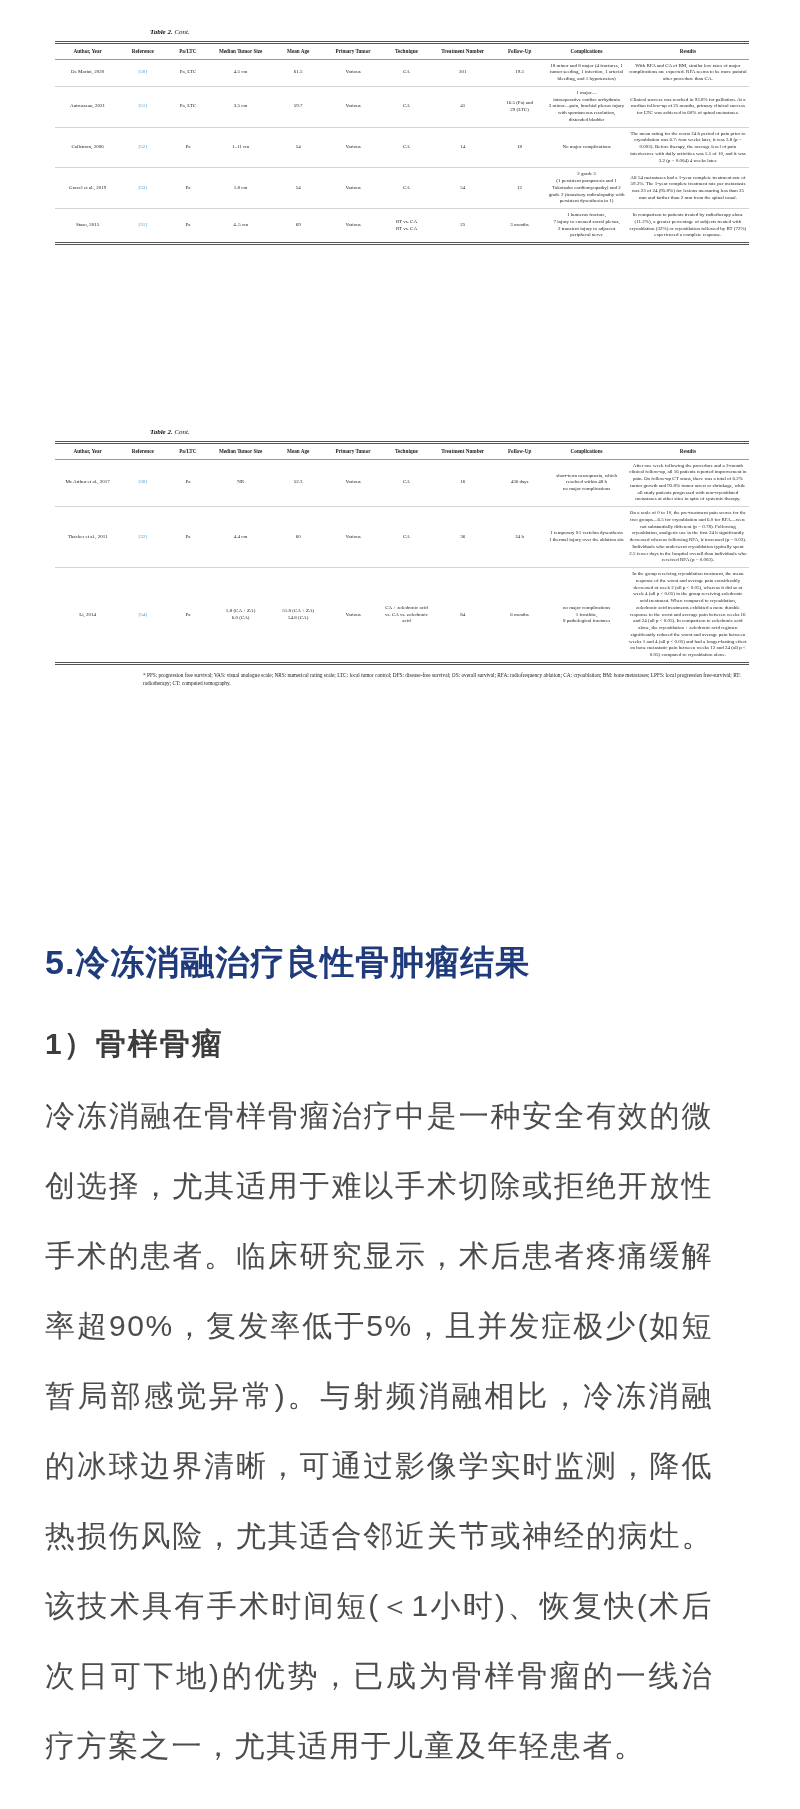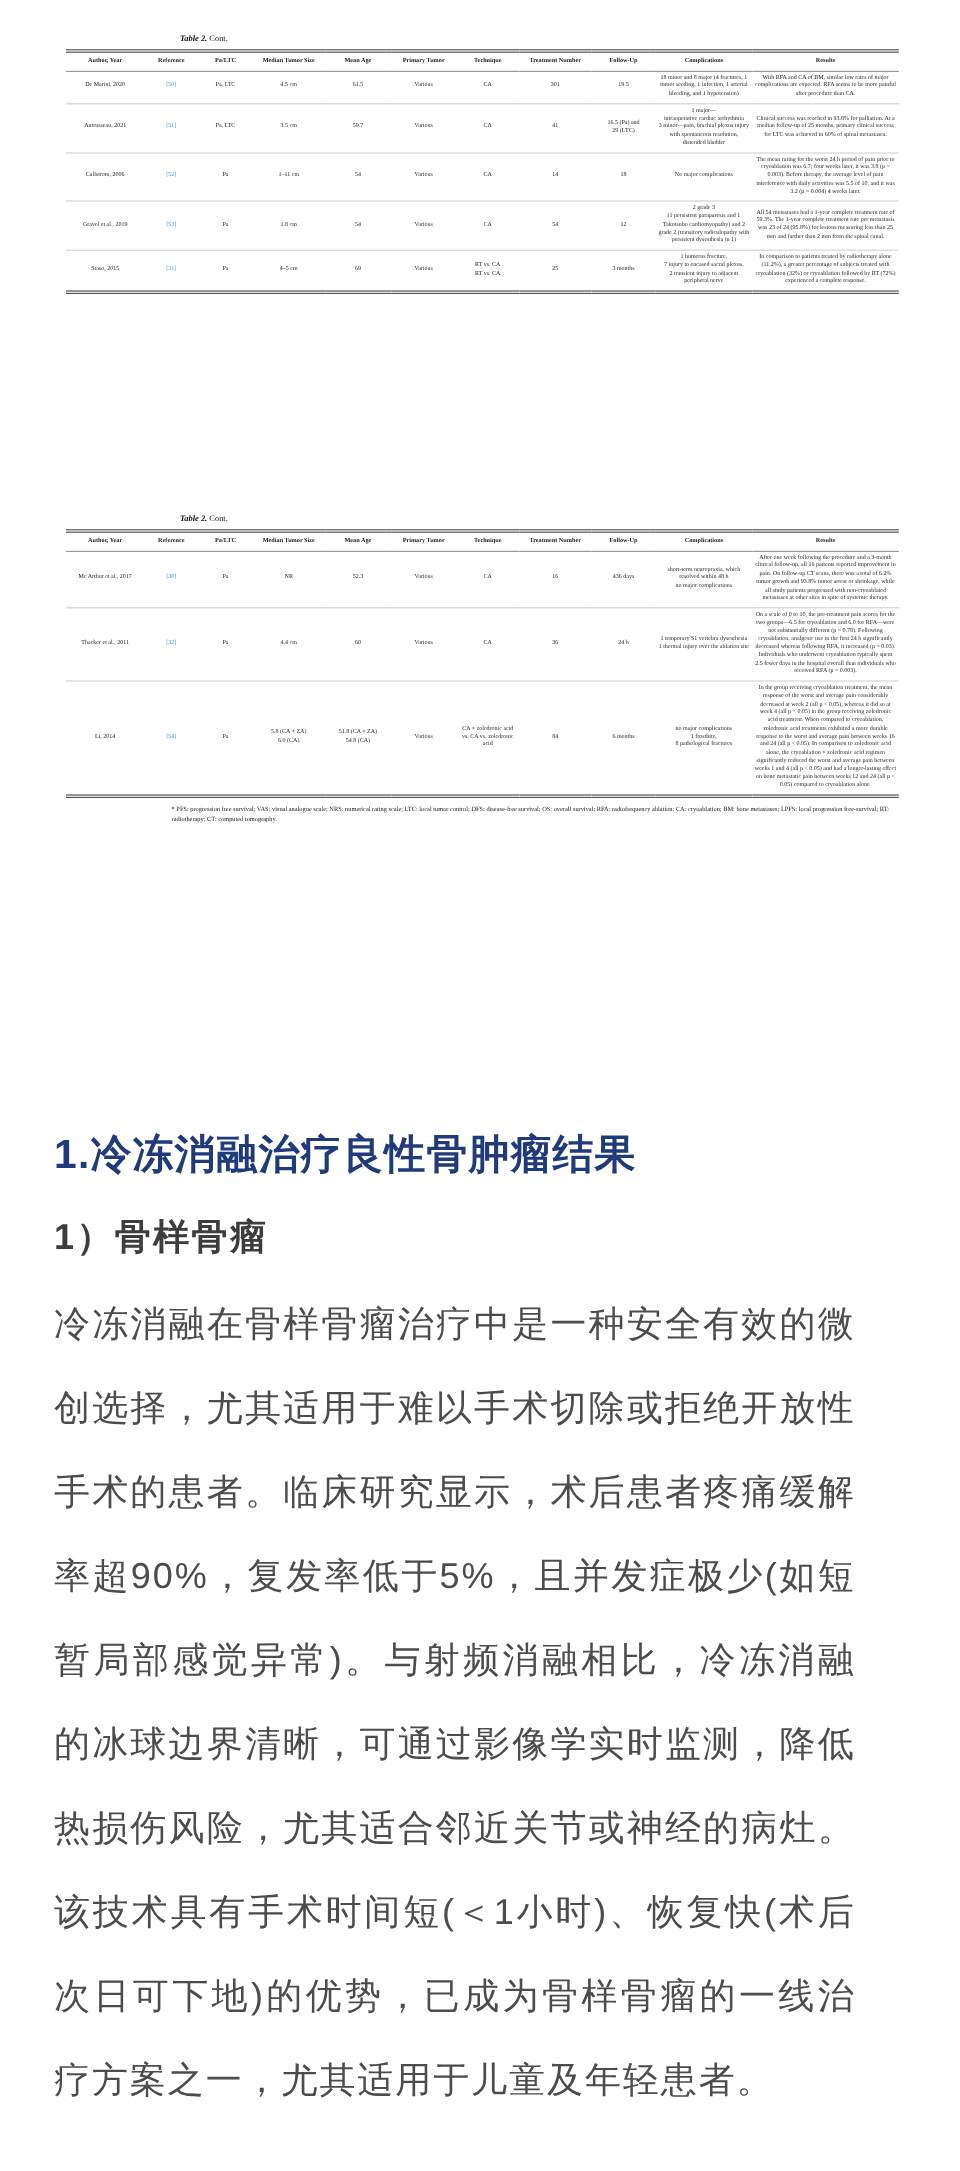--- a/index.html
+++ b/index.html
@@ -23,21 +23,21 @@
   #table-sec-1{top:28px;}
   #table-sec-2{top:428px;}
   .caption{
     margin-left:95px;
     margin-bottom:5px;
     font-family:"Liberation Serif",serif;
     font-size:7px;
     color:#111;
   }
   .cap-bold{font-weight:bold;font-style:italic;}
-  .cap-italic{}
+  .cap-italic{font-style:italic;}
   table.paper-table{
     width:100%;
     table-layout:fixed;
     border-collapse:collapse;
     font-family:"Liberation Serif",serif;
     font-size:5px;
     color:var(--table-text);
     border-top:3px double #555;
     border-bottom:3px double #555;
   }
@@ -76,21 +76,21 @@
   
   #cn-sec{position:absolute;top:940px;left:45px;width:668px;}
   .cn-heading{
     font-size:34px;
     font-weight:bold;
     color:var(--heading-navy);
     letter-spacing:1px;
     line-height:1.3;
   }
   .cn-subheading{
-    margin-top:28px;
+    margin-top:40px;
     font-size:30px;
     font-weight:bold;
     color:var(--subheading-text);
     letter-spacing:2px;
     line-height:1.3;
   }
   .cn-paragraph{
     margin-top:18px;
     font-size:30px;
     color:var(--body-text);
@@ -292,16 +292,16 @@
 1 frostbite,
 8 pathological fractures</td>
           <td>In the group receiving cryoablation treatment, the mean response of the worst and average pain considerably decreased at week 2 (all p &lt; 0.05), whereas it did so at week 4 (all p &lt; 0.05) in the group receiving zoledronic acid treatment. When compared to cryoablation, zoledronic acid treatments exhibited a more durable response to the worst and average pain between weeks 16 and 24 (all p &lt; 0.05). In comparison to zoledronic acid alone, the cryoablation + zoledronic acid regimen significantly reduced the worst and average pain between weeks 1 and 4 (all p &lt; 0.05) and had a longer-lasting effect on bone metastatic pain between weeks 12 and 24 (all p &lt; 0.05) compared to cryoablation alone.</td>
         </tr>
       </tbody>
     </table>
   <div class="footnote">* PFS: progression free survival; VAS: visual analogue scale; NRS: numerical rating scale; LTC: local tumor control; DFS: disease-free survival; OS: overall survival; RFA: radiofrequency ablation; CA: cryoablation; BM: bone metastases; LPFS: local progression free-survival; RT: radiotherapy; CT: computed tomography.</div>
 </section>
 
 <section id="cn-sec">
-  <h2 class="cn-heading">1.冷冻消融治疗良性骨肿瘤结果</h2>
+  <h2 class="cn-heading">5.冷冻消融治疗良性骨肿瘤结果</h2>
   <h3 class="cn-subheading">1）骨样骨瘤</h3>
   <p class="cn-paragraph">冷冻消融在骨样骨瘤治疗中是一种安全有效的微创选择，尤其适用于难以手术切除或拒绝开放性手术的患者。临床研究显示，术后患者疼痛缓解率超90%，复发率低于5%，且并发症极少(如短暂局部感觉异常)。与射频消融相比，冷冻消融的冰球边界清晰，可通过影像学实时监测，降低热损伤风险，尤其适合邻近关节或神经的病灶。该技术具有手术时间短(＜1小时)、恢复快(术后次日可下地)的优势，已成为骨样骨瘤的一线治疗方案之一，尤其适用于儿童及年轻患者。</p>
 </section>
 
 </body></html>

